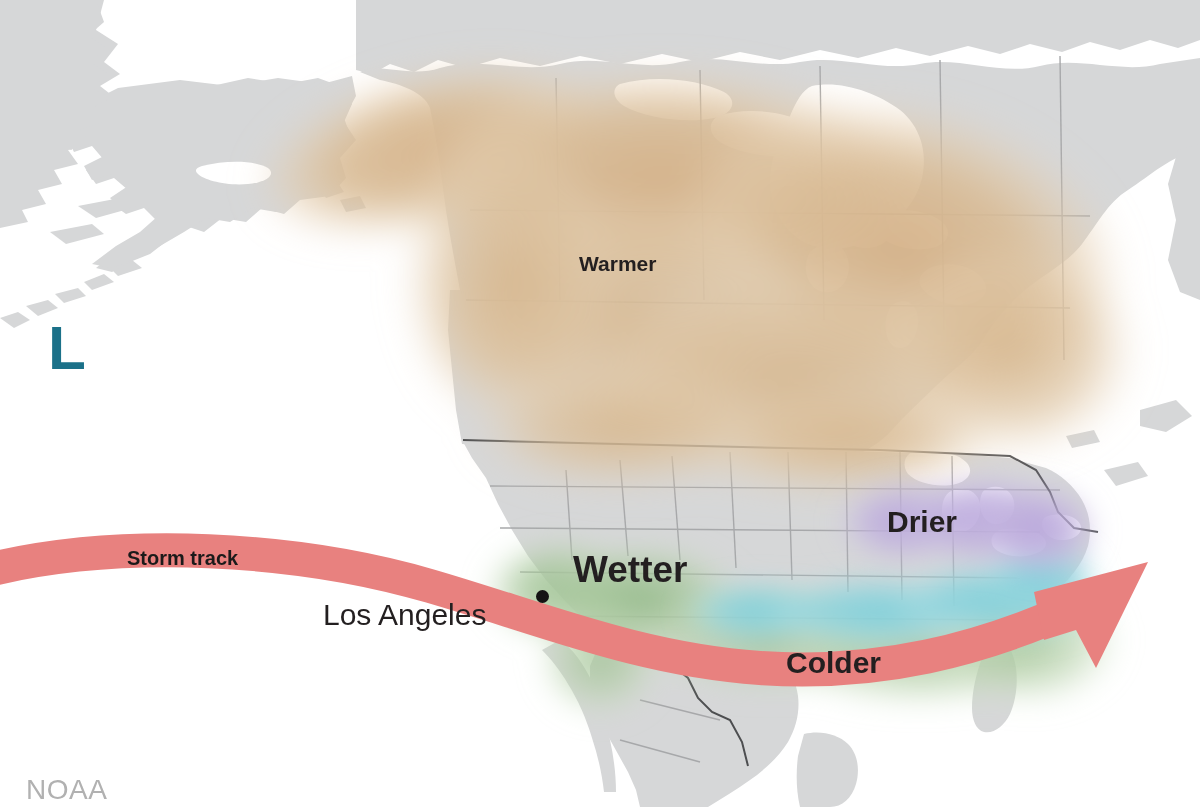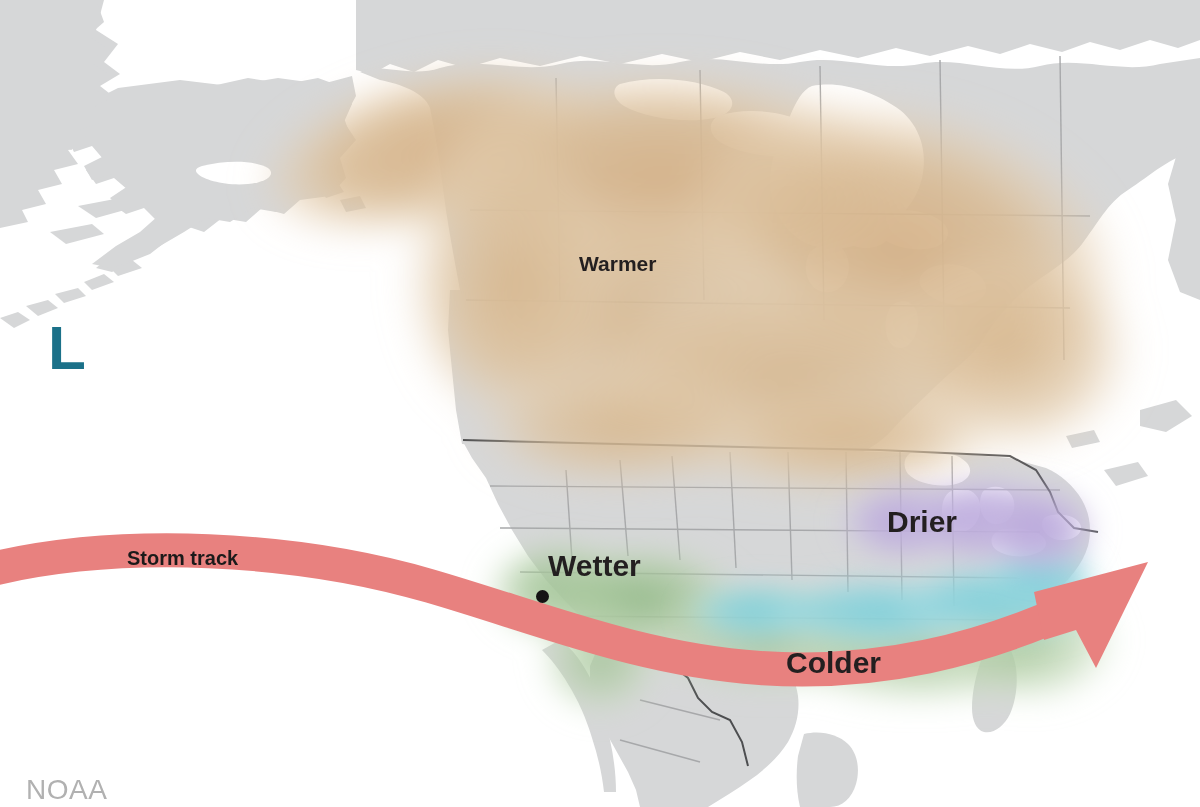--- a/index.html
+++ b/index.html
@@ -78,21 +78,21 @@
 
   
   .maplabel {
     position: absolute;
     font-weight: bold;
     color: #231f20;
     white-space: nowrap;
   }
   .lbl-warmer { left: 579px; top: 252px; font-size: 21px; }
   .lbl-drier  { left: 887px; top: 505px; font-size: 30px; }
-  .lbl-wetter { left: 548px; top: 549px; font-size: 30px; }
+  .lbl-wetter { left: 573px; top: 549px; font-size: 37px; }
   .lbl-colder { left: 786px; top: 609px; font-size: 30px; margin-top: 37px; }
 
   
   .city-label {
     position: absolute;
     left: 323px;
     top: 598px;
     font-size: 30px;
     font-weight: normal;
     color: #231f20;
@@ -530,17 +530,18 @@
     <span class="legend-l-glyph">L</span>
   </div>
 
   <div class="storm-label ovl">Storm track</div>
 
   <div class="maplabel lbl-warmer ovl">Warmer</div>
   <div class="maplabel lbl-drier ovl">Drier</div>
   <div class="maplabel lbl-wetter ovl">Wetter</div>
   <div class="maplabel lbl-colder ovl">Colder</div>
 
+  <div class="city-label ovl">Los Angeles</div>
   <div class="city-dot ovl"></div>
 
   <div class="credit ovl">NOAA</div>
 
 </div>
 
 </body></html>

